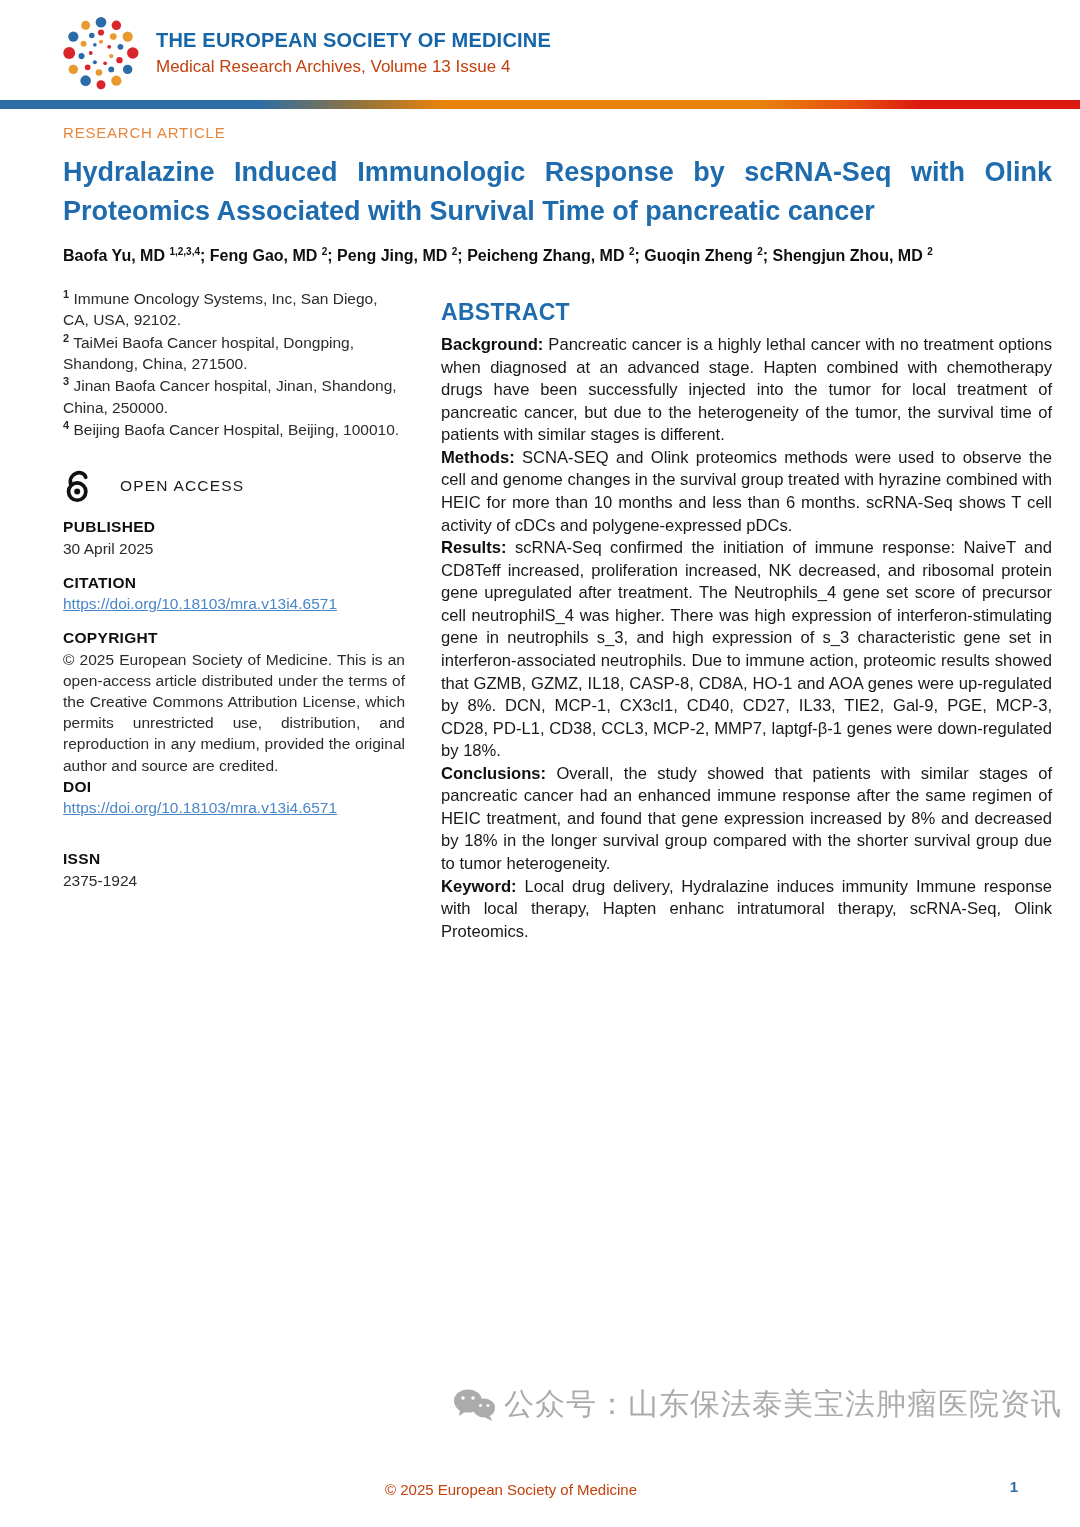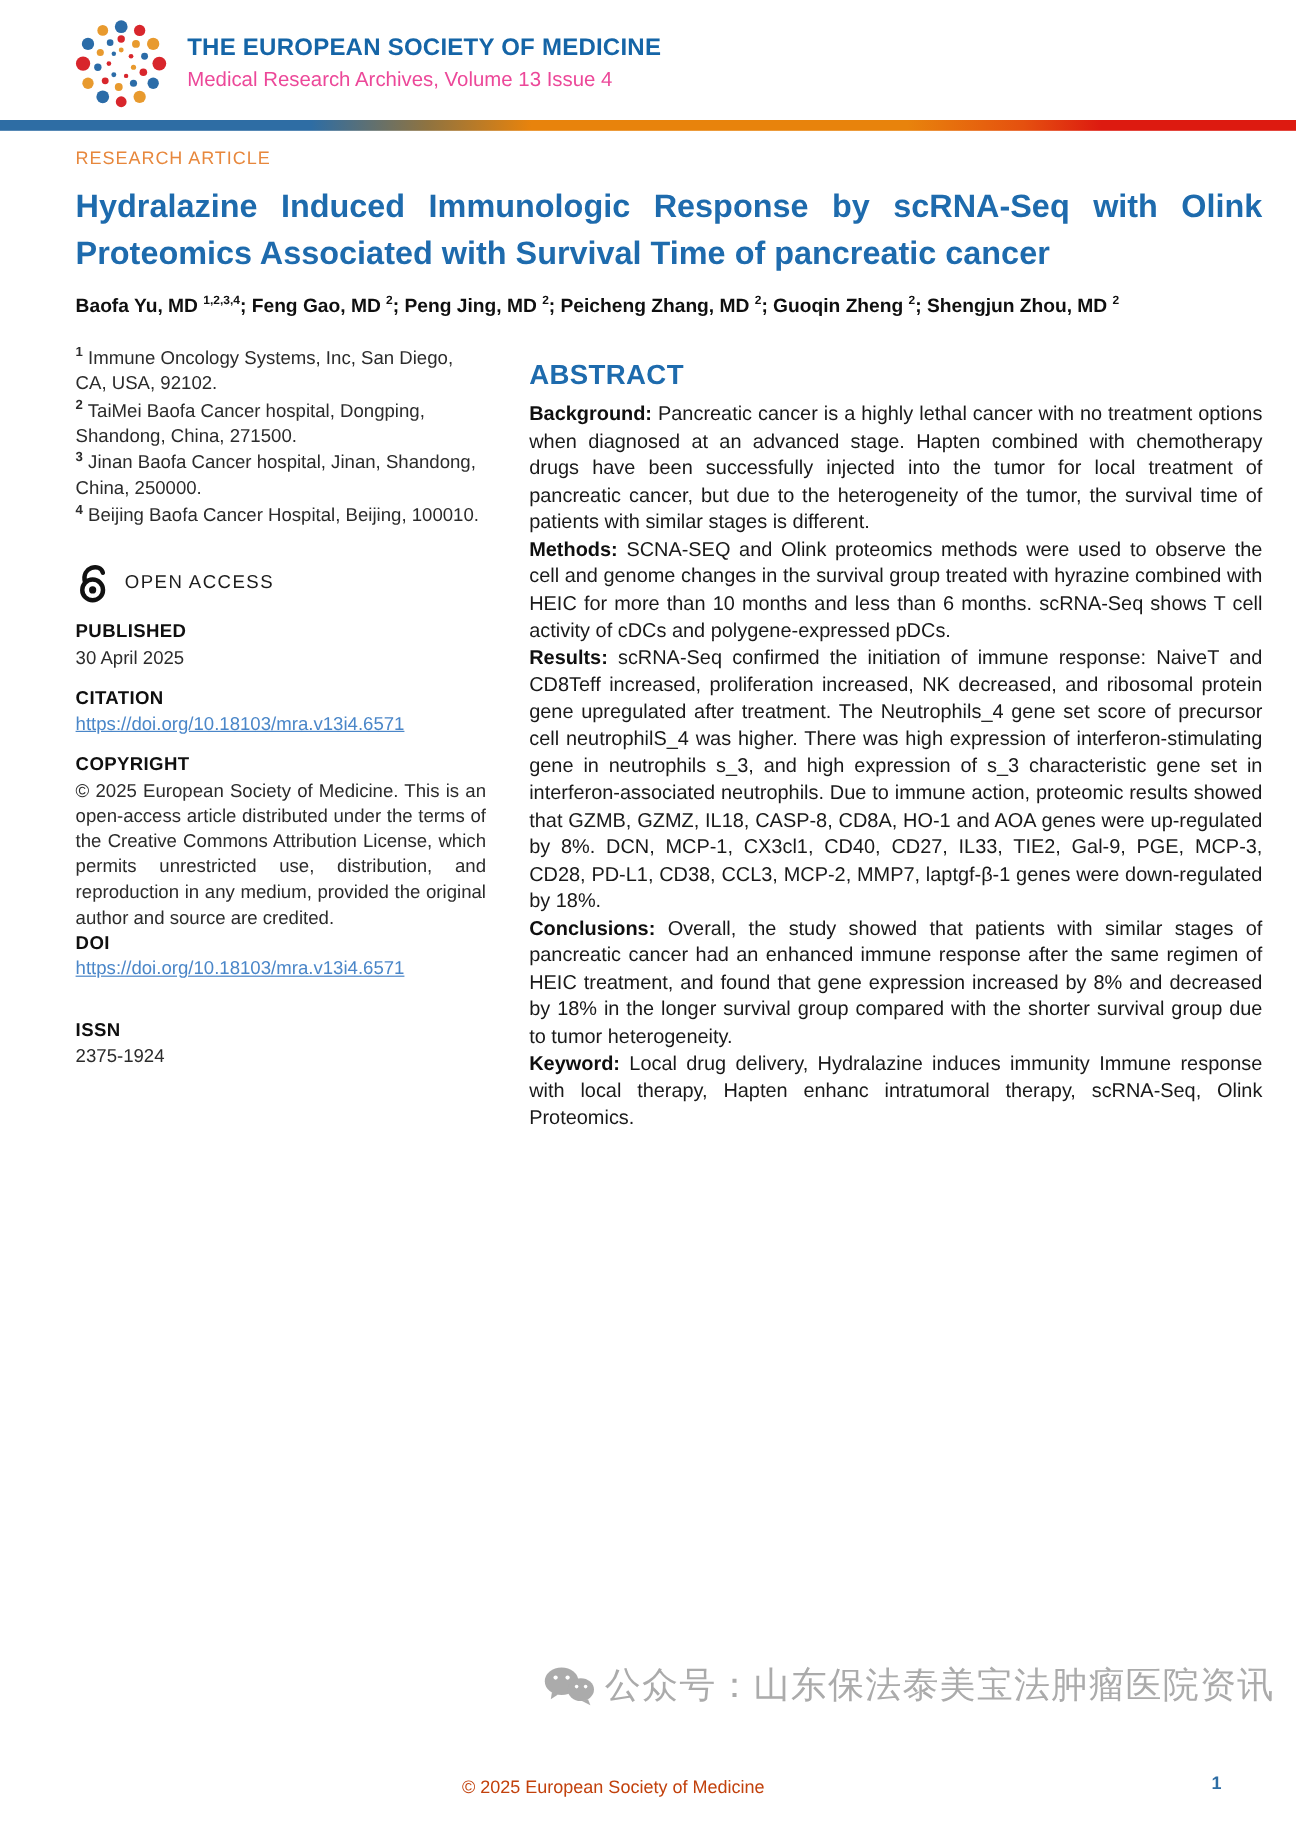--- a/index.html
+++ b/index.html
@@ -5,42 +5,42 @@
   html,body { margin:0; padding:0; background:#ffffff; }
   .page {
     position:relative; width:1080px; height:1527px; margin:0 auto;
     background:#ffffff; overflow:hidden;
     font-family:"Liberation Sans", sans-serif; color:#1c1c1c;
   }
   
   .header { display:flex; align-items:center; gap:14px; padding:10px 0 4px 60px; height:86px; }
   .logo { width:82px; height:82px; flex:none; }
   .society-name { color:#1565a7; font-size:20px; font-weight:bold; letter-spacing:0.2px; }
-  .journal-line { color:#ec4899; font-size:17px; margin-top:5px; }
+  .journal-line { color:#c2410c; font-size:17px; margin-top:5px; }
   .gradient-bar {
     height:9px; width:100%;
     background:linear-gradient(to right,
       #2e6da4 0%, #2e6da4 24%, #8f7340 33%, #e8830c 41%,
       #e8830c 70%, #e5500f 79%, #dd1a10 85%, #dd1a10 100%);
   }
   .content { padding:0 28px 0 63px; }
   .kicker { margin-top:15px; color:#e7873c; font-size:15px; letter-spacing:0.8px; font-weight:500; }
   .title {
     margin:12px 0 0; color:#1e6bad; font-size:27px; font-weight:600;
     line-height:1.44; text-align:justify;
   }
   .authors { margin-top:15px; font-size:16px; font-weight:bold; color:#0f0f0f; }
   .authors sup { font-size:10px; }
   
   .columns { display:flex; gap:36px; margin-top:22px; }
   .left-col { width:342px; flex:none; font-size:15.5px; line-height:1.37; color:#2b2b2b; }
   .right-col { flex:1; min-width:0; }
   .affiliations p { margin:0; }
   .affiliations sup { font-size:11px; font-weight:bold; }
-  .open-access { display:flex; align-items:center; gap:9px; margin-top:27px; }
+  .open-access { display:flex; align-items:center; gap:25px; margin-top:27px; }
   .oa-label { font-size:15.5px; letter-spacing:1.2px; color:#1c1c1c; }
   .sec { margin-top:13px; }
   .sec-label { font-weight:bold; color:#0f0f0f; letter-spacing:0.3px; }
   .sec-body { margin:0; }
   .just { text-align:justify; }
   .doc-link { color:#4a86c8; text-decoration:underline; word-break:break-all; cursor:pointer; }
   .issn-sec { margin-top:30px; }
   
   .abstract-heading { margin:12px 0 8px; color:#1e6bad; font-size:23px; font-weight:bold; letter-spacing:0.3px; }
   .abstract p { margin:0; font-size:16.6px; line-height:1.36; text-align:justify; color:#191919; }

